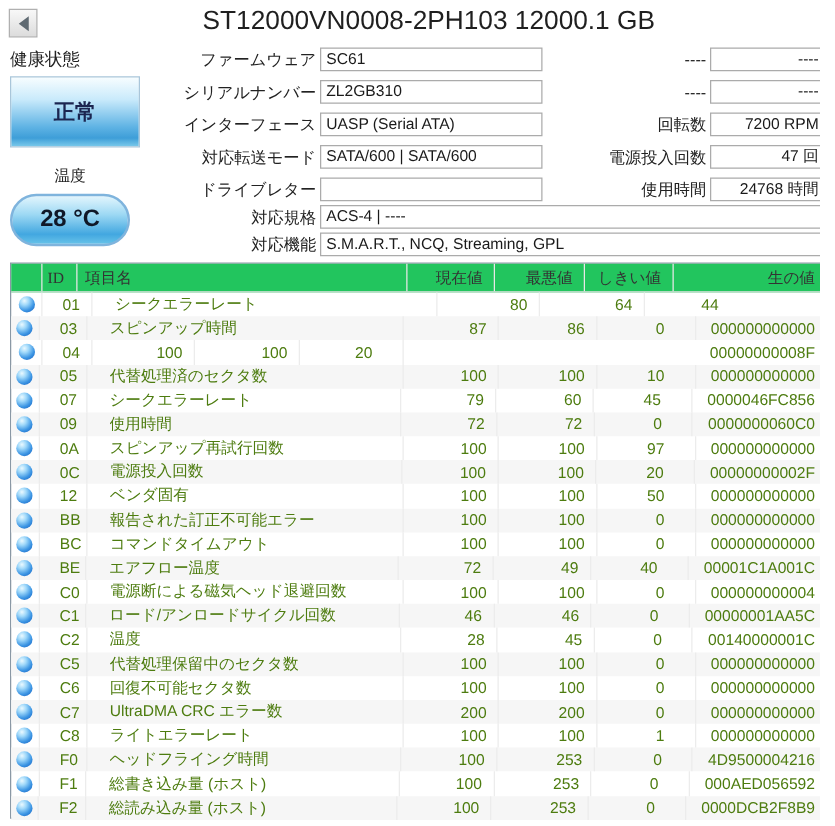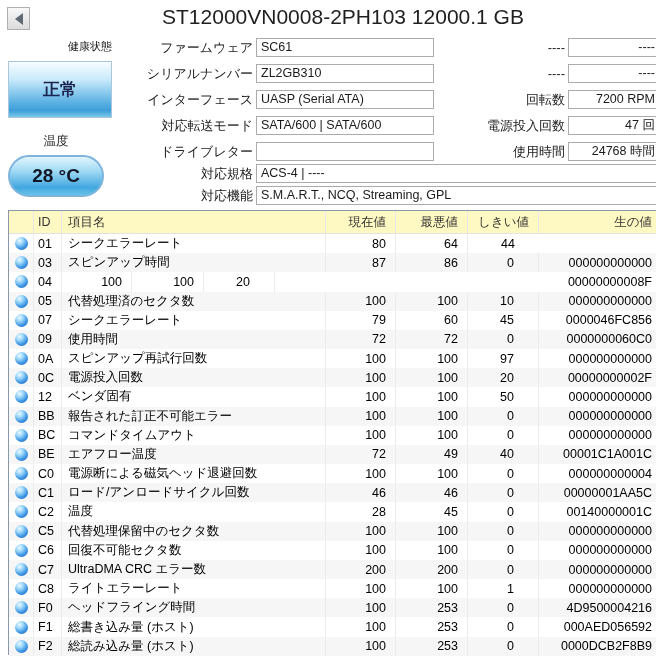--- a/index.html
+++ b/index.html
@@ -8,21 +8,21 @@
   .app { position:relative; width:656px; height:661px; background:#ffffff; overflow:hidden; color:#1a1a1a; }
 
   
   .back-btn { position:absolute; left:7px; top:7px; width:23px; height:23px;
     background:linear-gradient(180deg,#f8f8f8,#dcdcdc); border:1px solid #b0b0b0;
     display:flex; align-items:center; justify-content:center; cursor:pointer; }
   .back-tri { width:0; height:0; border-top:6px solid transparent; border-bottom:6px solid transparent; border-right:8px solid #5f6a72; }
   .title { position:absolute; left:40px; right:10px; top:5px; text-align:center; font-size:21px; color:#1f1f1f; white-space:nowrap; }
 
   
-  .health-label { position:absolute; left:8px; top:39px; width:104px; text-align:right; font-size:11px; color:#222; }
+  .health-label { position:absolute; left:8px; top:39px; width:104px; text-align:left; font-size:14px; color:#222; }
   .health-btn { position:absolute; left:8px; top:61px; width:104px; height:57px;
     background:linear-gradient(180deg,#f7fdff 0%,#c9eafb 32%,#5fb3e4 72%,#3e9ed8 88%,#79c8ea 100%);
     border:1px solid #a9c6da; font-size:17px; font-weight:bold; color:#1b2550; cursor:pointer;
     font-family:"Liberation Sans","DejaVu Sans",sans-serif; }
   .temp-label { position:absolute; left:8px; top:133px; width:96px; text-align:center; font-size:12.5px; color:#222; }
   .temp-pill { position:absolute; left:8px; top:155px; width:96px; height:42px; border-radius:21px;
     background:linear-gradient(180deg,#e2f5fd 0%,#9ed9f4 38%,#42a7e0 80%,#66c2e9 100%);
     border:2px solid #7fb4dd; display:flex; align-items:center; justify-content:center;
     font-size:19px; font-weight:bold; color:#101828; cursor:pointer; }
 
@@ -32,25 +32,25 @@
   .ifield { position:absolute; top:0; height:19px; background:#fff; border:1px solid #ababab;
     font-size:12.5px; line-height:17px; padding:0 4px; white-space:nowrap; overflow:hidden; }
   .ilabel.l { left:40px; width:213px;text-align:right; }
   .ifield.l { left:256px; width:178px; }
   .ifield.wide { left:256px; width:404px; }
   .ilabel.r { left:430px; width:135px; }
   .ifield.r { left:568px; width:92px; text-align:right; }
 
   
   .table { position:absolute; left:8px; top:210px; width:652px; height:445px; border:1px solid #8a98a5; background:#fff; }
-  .thead { display:flex; height:23px; background:#fef9c3; border-bottom:1px solid #e2e2e2; }
+  .thead { display:flex; height:23px; background:#22c55e; border-bottom:1px solid #e2e2e2;font-family:Liberation Serif, serif; }
   .thead .hc { font-size:12.5px; color:#333; line-height:22px; border-right:1px solid #e7e7e7; }
   .thead .hc:last-child { border-right:none; }
   .tbody { position:absolute; top:23px; left:0; right:0; bottom:0; }
-  .trow { display:flex; height:19.18px; align-items:center; font-size:12.5px; color:#000000; }
+  .trow { display:flex; height:19.18px; align-items:center; font-size:12.5px; color:#4d7c0f;gap:12px; }
   .trow:nth-child(even) { background:#f6f6f6; }
   .c { height:100%; display:flex; align-items:center; border-right:1px solid #ececec; }
   .c:last-child { border-right:none; }
   .w-st  { width:25px; justify-content:center; }
   .w-id  { width:28px; padding-left:4px; }
   .w-nm  { width:264px; padding-left:6px; }
   .w-cur { width:70px; justify-content:flex-end; padding-right:9px; }
   .w-wo  { width:72px; justify-content:flex-end; padding-right:9px; }
   .w-th  { width:71px; justify-content:flex-end; padding-right:24px; }
   .w-raw { flex:1; justify-content:flex-end; padding-right:7px; }

